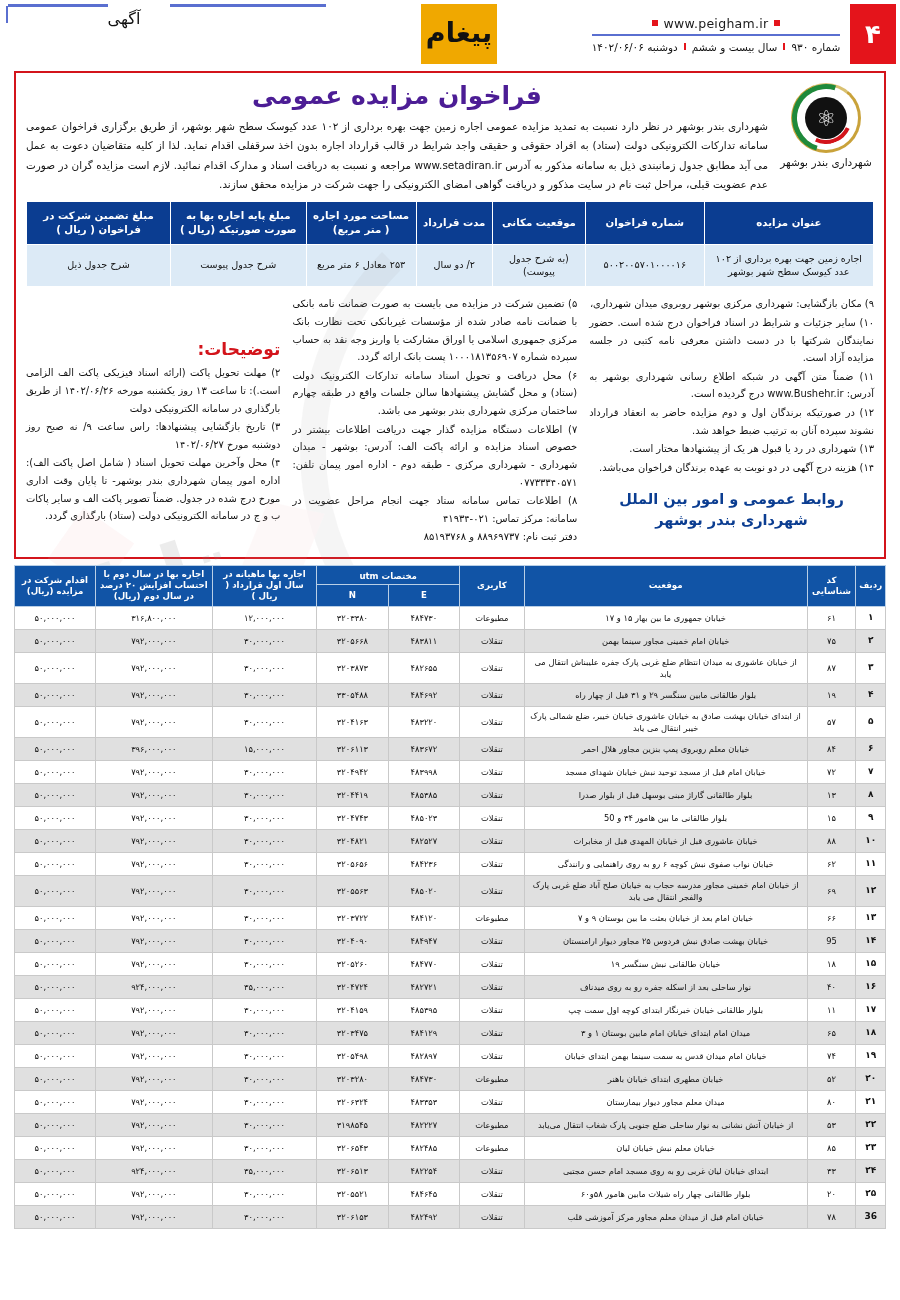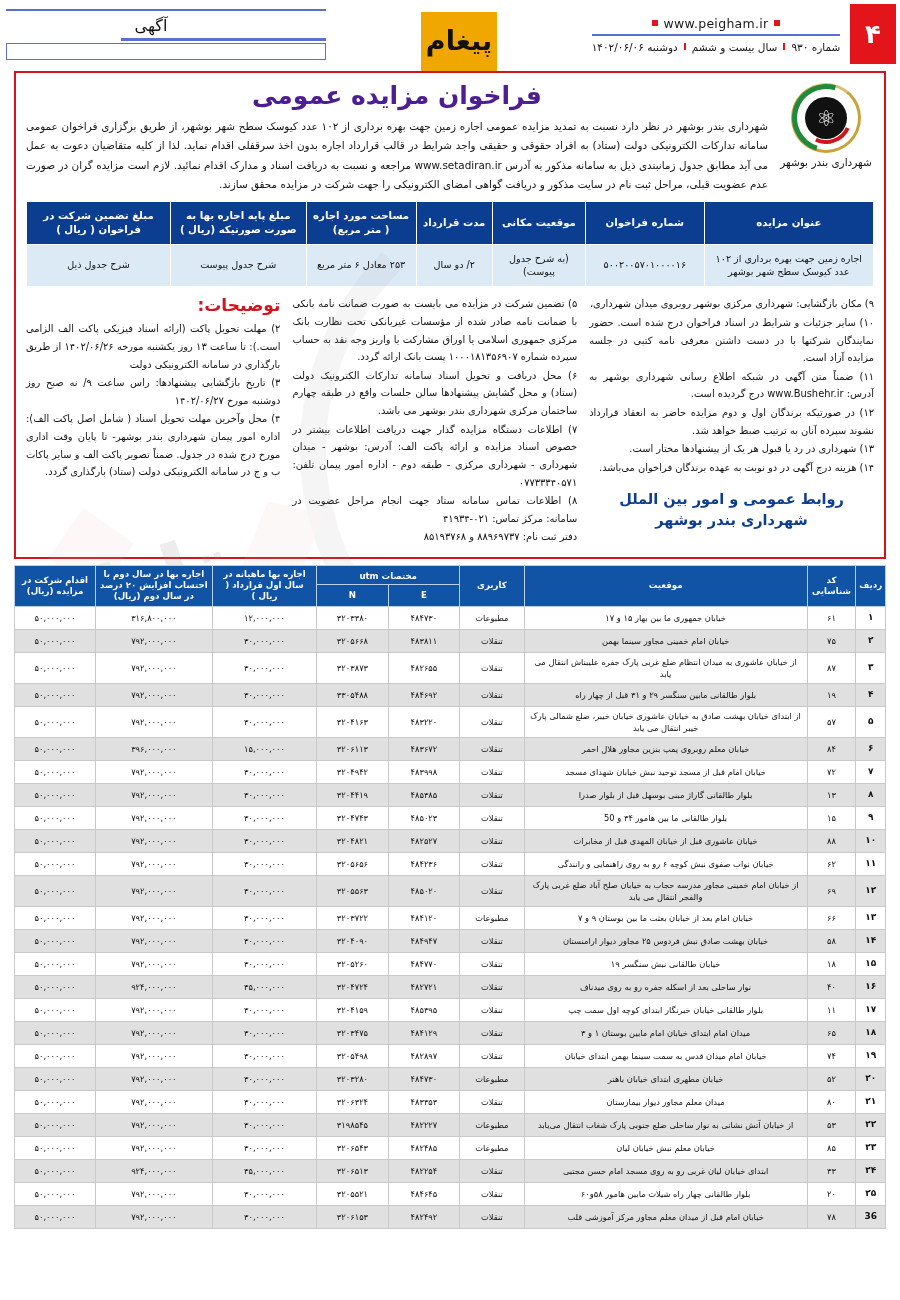--- a/index.html
+++ b/index.html
@@ -73,37 +73,37 @@
     flex: 1;
     position: relative;
     display: flex;
     align-items: center;
     justify-content: center;
   }
   .logo-block {
     position: absolute;
     left: 50%;
     transform: translateX(-50%);
-    top: 12px;
+    top: 4px;
     width: 76px; height: 60px;
     background: #f0a800;
     display: flex;
     align-items: center;
     justify-content: center;
     color: #111;
     font-size: 27px;
     font-weight: bold;
     line-height: .95;
     padding-bottom: 3px;
   }
   .masthead-left {
     width: 330px;
     position: relative;
     display: flex;
-    flex-direction: column;
+    flex-direction: row;
     justify-content: center;
     padding: 4px 4px 4px 6px;
   }
   .rule-top { height: 2.5px; background: #5a6fd0; width: 100%; }
   .aghahi-label {
     font-size: 16px;
     color: #111;
     text-align: center;
     padding: 5px 0 3px 0;
     margin-right: 30px;
@@ -229,21 +229,21 @@
   }
 
   
   .explain {
     display: flex;
     gap: 12px;
     margin-top: 8px;
     align-items: flex-start;
   }
   .col { flex: 1; }
-  .col-right { flex: 0 0 30%; }
+  .col-right { flex: 0 0 30%; margin-top: 44px; }
   .explain-title {
     color: #d3141b;
     font-size: 17px;
     font-weight: bold;
     margin: 0 0 5px 0;
   }
   .exp-item {
     font-size: 9.9px;
     line-height: 1.78;
     text-align: justify;
@@ -625,21 +625,21 @@
             <td class="loc">خیابان امام بعد از خیابان بعثت ما بین بوستان ۹ و ۷</td>
             <td>مطبوعات</td>
             <td>۴۸۴۱۲۰</td>
             <td>۳۲۰۳۷۲۲</td>
             <td>۳۰,۰۰۰,۰۰۰</td>
             <td>۷۹۲,۰۰۰,۰۰۰</td>
             <td>۵۰,۰۰۰,۰۰۰</td>
           </tr>
           <tr>
             <td class="idx">۱۴</td>
-            <td>۵۸</td>
+            <td>95</td>
             <td class="loc">خیابان بهشت صادق نبش فردوس ۲۵ مجاور دیوار ارامنستان</td>
             <td>تنقلات</td>
             <td>۴۸۴۹۴۷</td>
             <td>۳۲۰۴۰۹۰</td>
             <td>۳۰,۰۰۰,۰۰۰</td>
             <td>۷۹۲,۰۰۰,۰۰۰</td>
             <td>۵۰,۰۰۰,۰۰۰</td>
           </tr>
           <tr>
             <td class="idx">۱۵</td>

